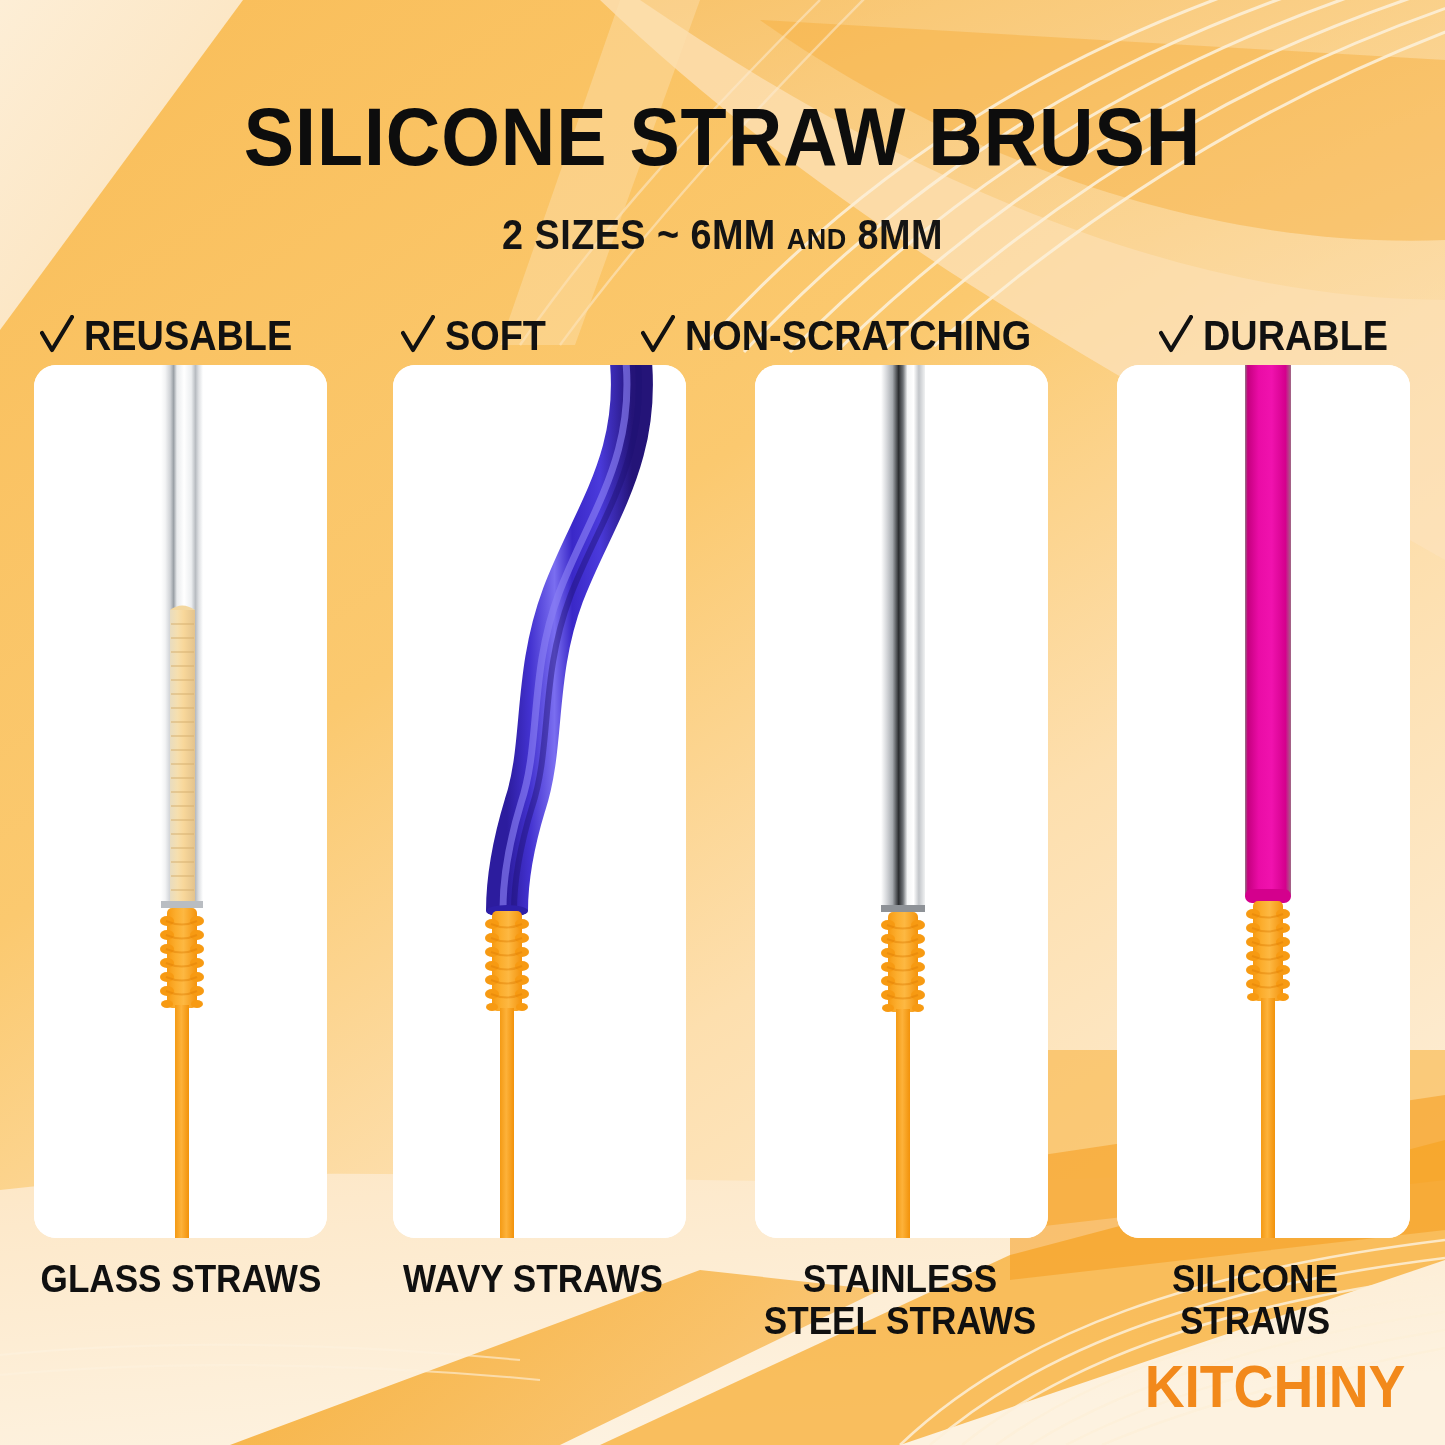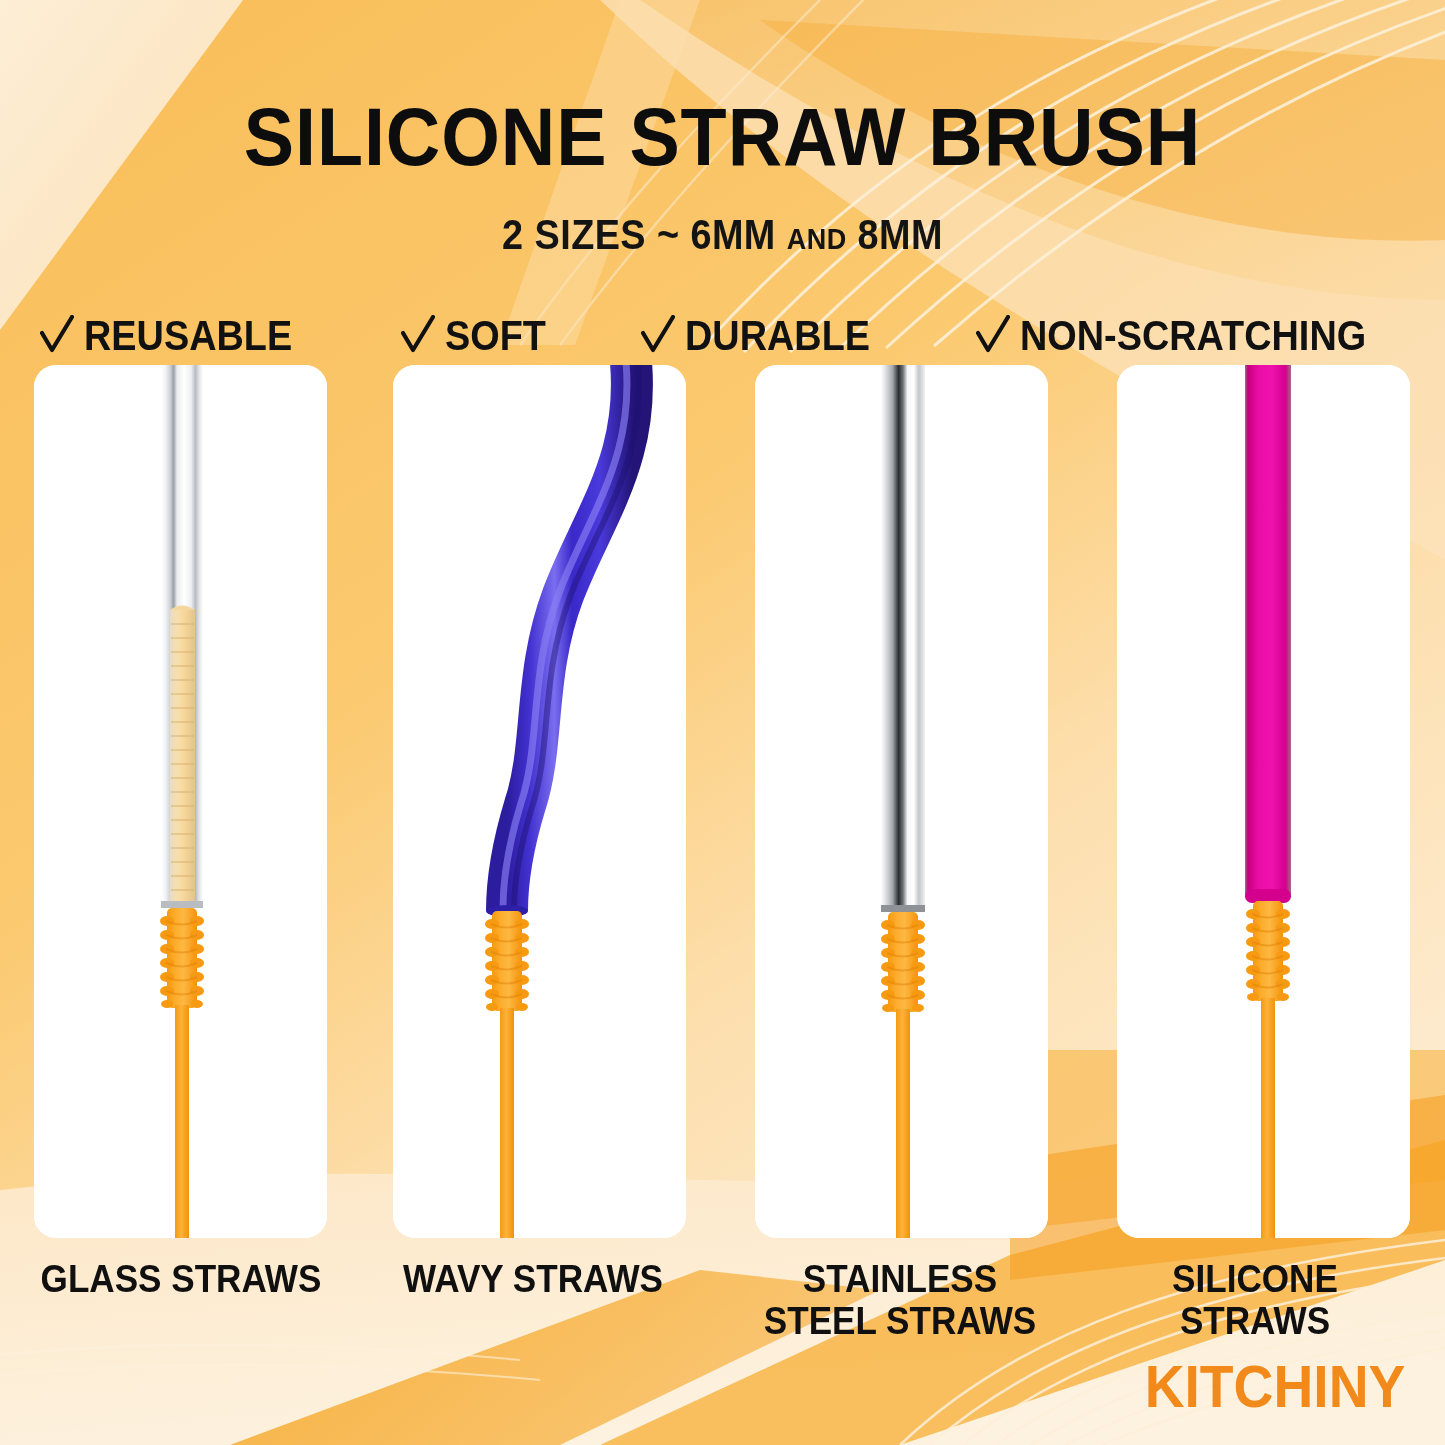--- a/index.html
+++ b/index.html
@@ -180,28 +180,28 @@
       <svg class="check" viewBox="0 0 34 40">
           <path d="M2 18 L12 35 L32 2" fill="none" stroke="#111" stroke-width="4.2" stroke-linecap="round" stroke-linejoin="round"></path>
         </svg>
       <span class="feat-label">SOFT</span>
     </div>
 
     <div class="feature">
       <svg class="check" viewBox="0 0 34 40">
           <path d="M2 18 L12 35 L32 2" fill="none" stroke="#111" stroke-width="4.2" stroke-linecap="round" stroke-linejoin="round"></path>
         </svg>
-      <span class="feat-label">DURABLE</span>
+      <span class="feat-label">NON-SCRATCHING</span>
     </div>
 
     <div class="feature">
       <svg class="check" viewBox="0 0 34 40">
           <path d="M2 18 L12 35 L32 2" fill="none" stroke="#111" stroke-width="4.2" stroke-linecap="round" stroke-linejoin="round"></path>
         </svg>
-      <span class="feat-label">NON-SCRATCHING</span>
+      <span class="feat-label">DURABLE</span>
     </div>
 
   </div>
 
   <svg width="0" height="0" style="position:absolute" aria-hidden="true">
     <defs>
       <linearGradient id="glassG" x1="0" y1="0" x2="1" y2="0">
         <stop offset="0" stop-color="#ffffff"></stop>
         <stop offset="0.10" stop-color="#f3f4f5"></stop>
         <stop offset="0.22" stop-color="#cfd2d6"></stop>

